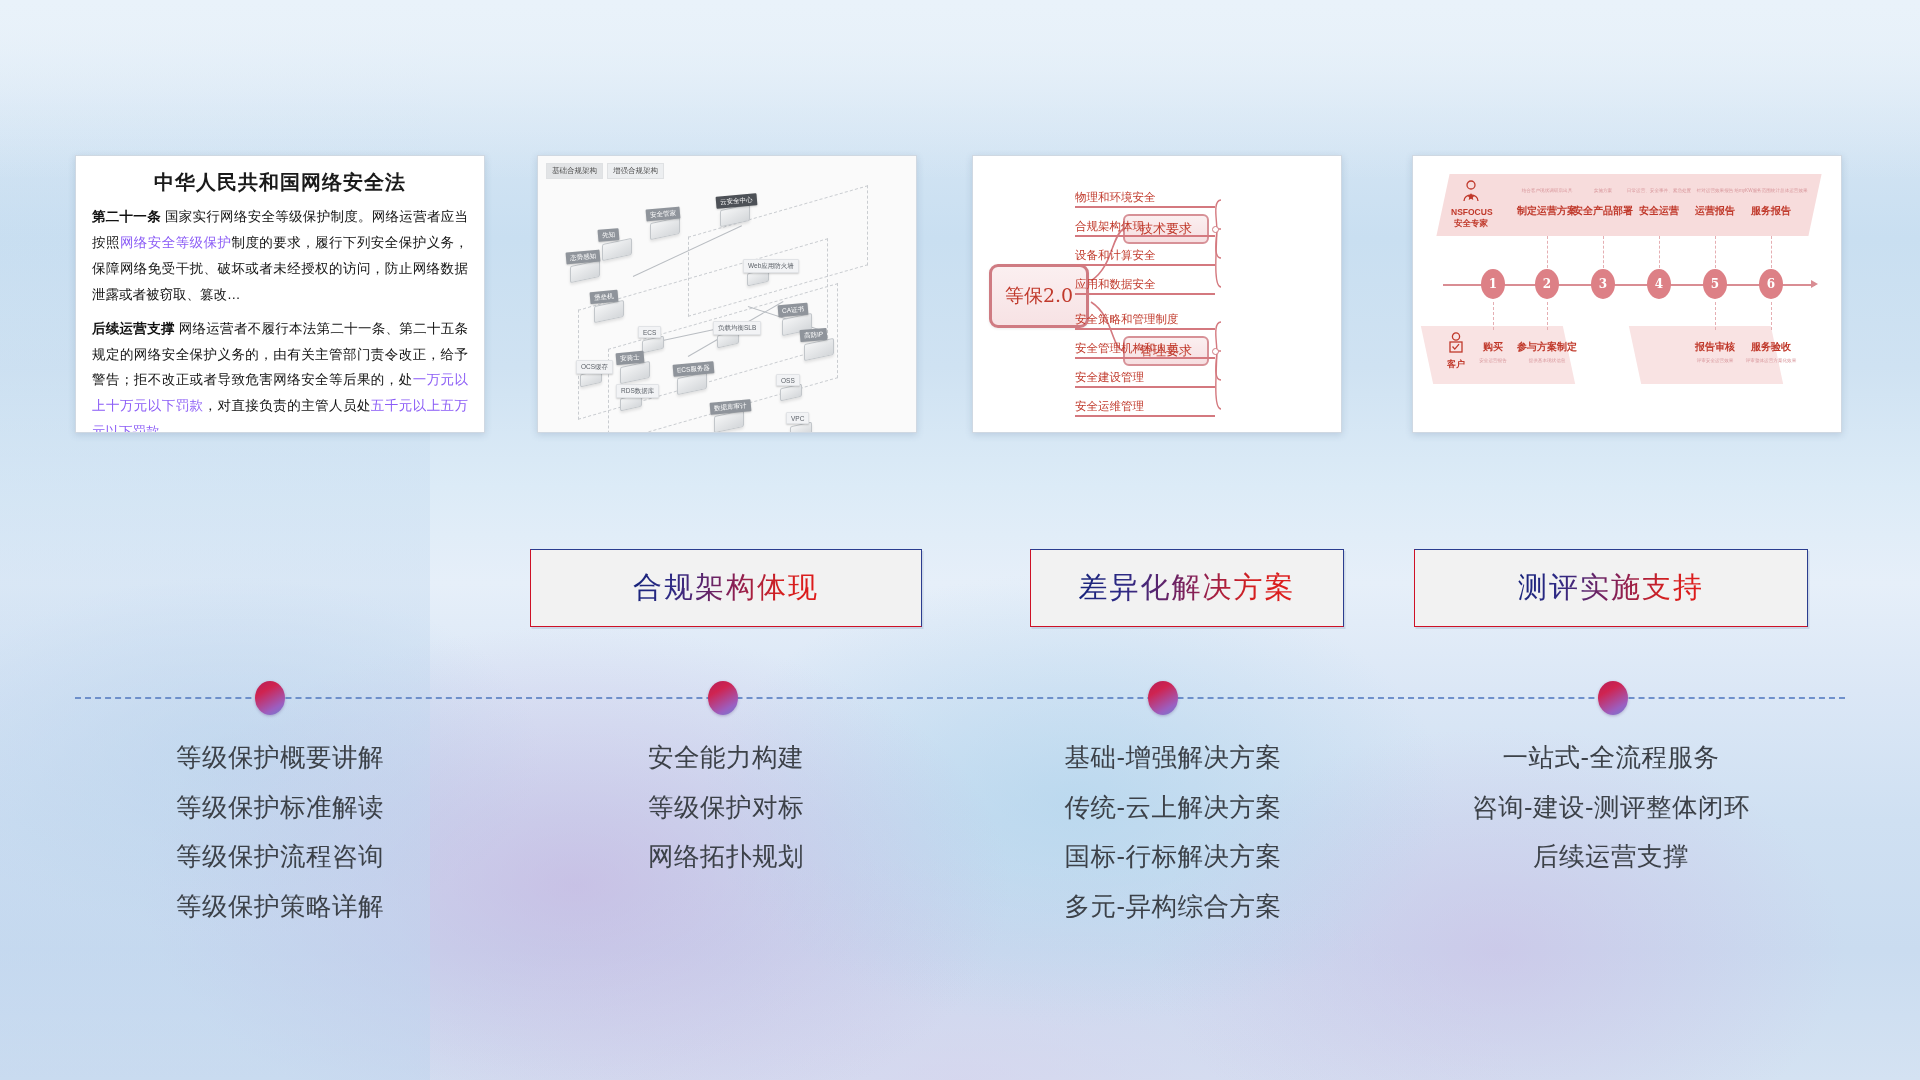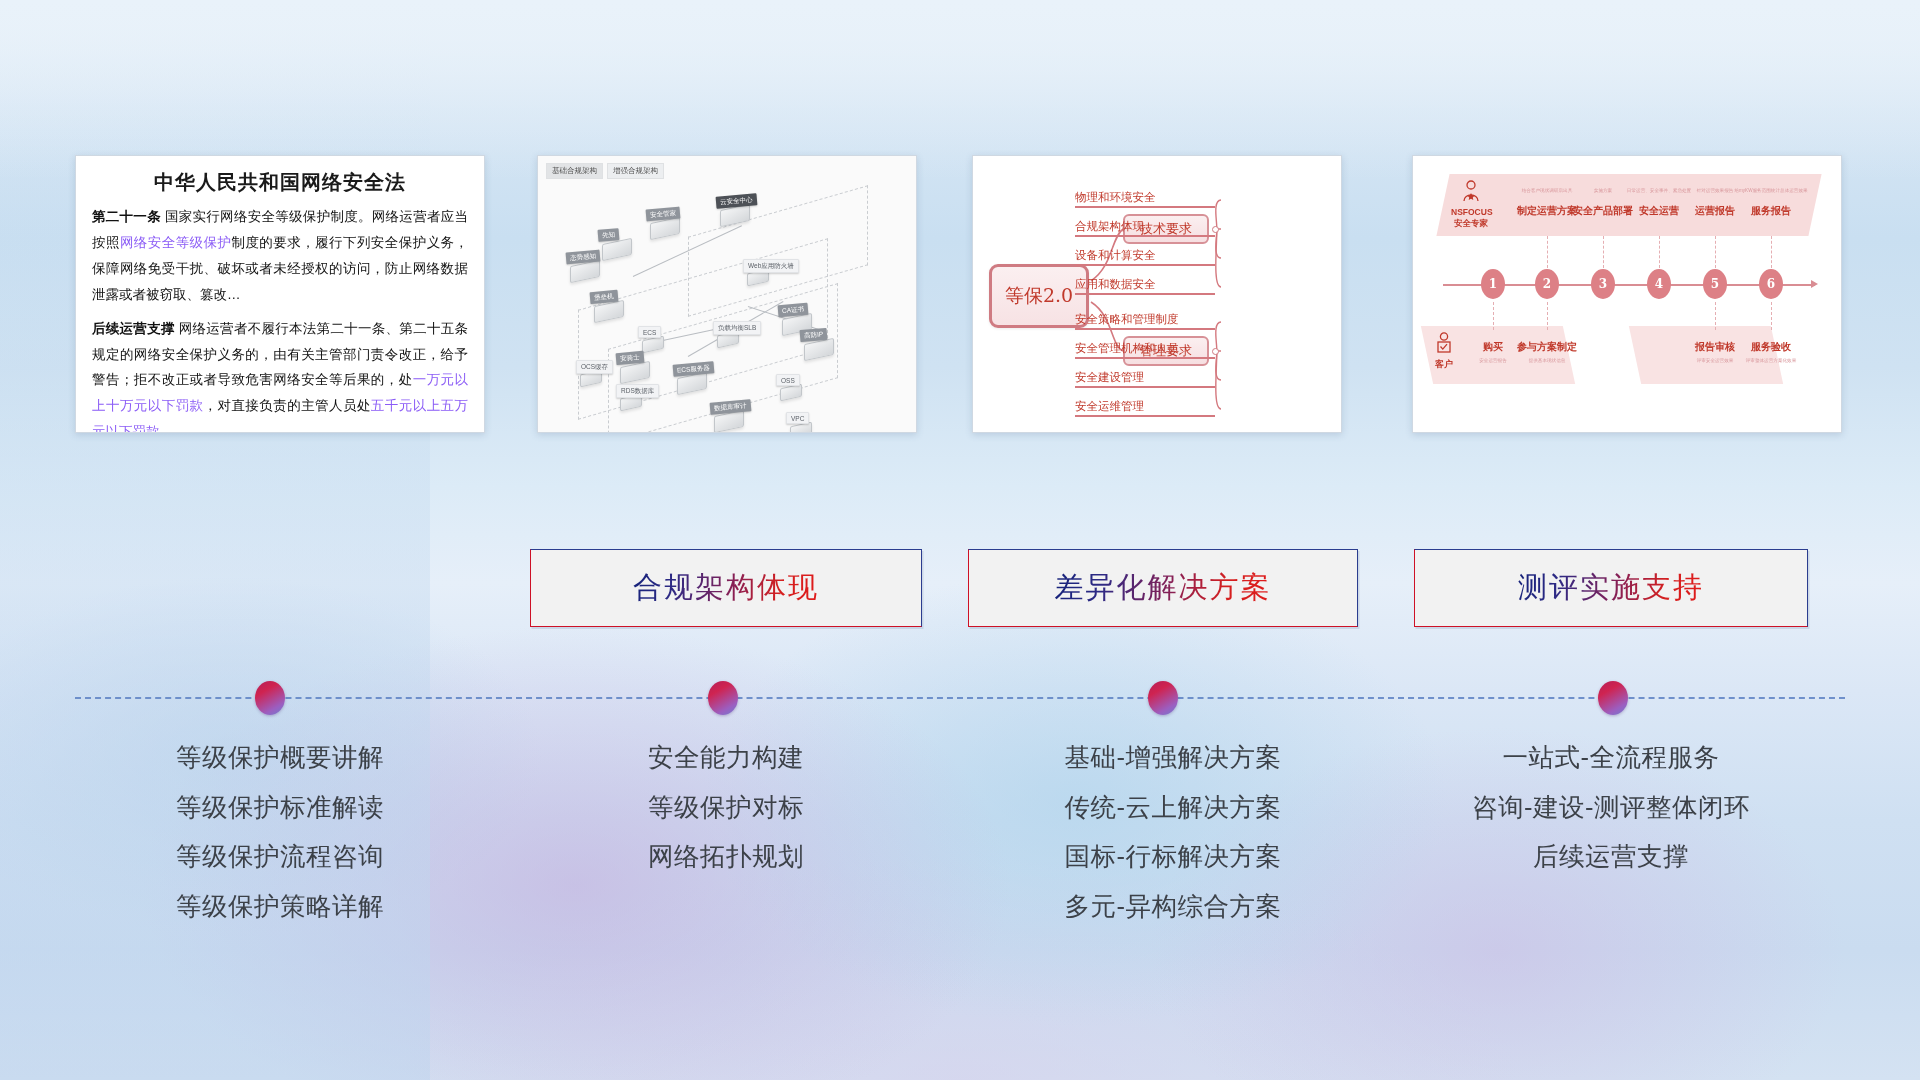--- a/index.html
+++ b/index.html
@@ -156,21 +156,21 @@
     box-shadow: 1.5px 2px 0 rgba(120,140,175,0.22);
   }
   .hdr-text {
     font-size: 29px; font-weight: 500; letter-spacing: 2px;
     background: linear-gradient(100deg, #15227a 0%, #2e2a85 22%, #8c1f52 55%, #d42020 78%, #e01b1b 100%);
     -webkit-background-clip: text; background-clip: text;
     -webkit-text-fill-color: transparent; color: #b5193c;
   }
   #hdr-0 { left: 75px;   width: 410px; }
   #hdr-1 { left: 530px;  width: 392px; }
-  #hdr-2 { left: 968px;  width: 390px; }
+  #hdr-2 { left: 1030px;  width: 314px; }
   #hdr-3 { left: 1414px; width: 394px; }
 
   
   #timeline {
     position: absolute; left: 75px; top: 697px; width: 1770px; height: 0;
     border-top: 2.5px dashed #5d82c4; opacity: .85;
   }
   .tl-dot {
     position: absolute; width: 30px; height: 34px; border-radius: 50%;
     top: 681px;
@@ -301,21 +301,21 @@
     <div class="rd-person" style="left:38px;top:24px;width:40px;text-align:center">
       <svg width="20" height="22" viewBox="0 0 20 22">
         <circle cx="10" cy="5" r="4" fill="none" stroke="#c0392b" stroke-width="1.3"></circle>
         <path d="M3 21 C3 13 17 13 17 21" fill="none" stroke="#c0392b" stroke-width="1.3"></path>
         <path d="M10 13 l1.1 2.3 2.5.3 -1.8 1.8 .5 2.5 -2.3-1.2 -2.3 1.2 .5-2.5 -1.8-1.8 2.5-.3z" fill="#c0392b"></path>
       </svg>
       <div style="font-size:8.5px;font-weight:bold;line-height:1.25;margin-top:1px">NSFOCUS</div>
       <div style="font-size:8.5px;font-weight:bold;line-height:1.25">安全专家</div>
     </div>
 
-    <div class="rd-person" style="left:22px;top:176px;width:36px;text-align:left">
+    <div class="rd-person" style="left:16px;top:176px;width:36px;text-align:right">
       <svg width="18" height="22" viewBox="0 0 18 22">
         <circle cx="9" cy="4.5" r="3.6" fill="none" stroke="#c0392b" stroke-width="1.3"></circle>
         <rect x="3" y="10" width="12" height="10" fill="none" stroke="#c0392b" stroke-width="1.3"></rect>
         <path d="M5.5 14.5 l2.3 2.6 4.2-5" fill="none" stroke="#c0392b" stroke-width="1.3"></path>
       </svg>
       <div style="font-size:9px;font-weight:bold;line-height:1.2;margin-top:1px">客户</div>
     </div>
 
     <div id="rd-dyn">
         <div class="rd-node" style="left: 68px;">1</div>

